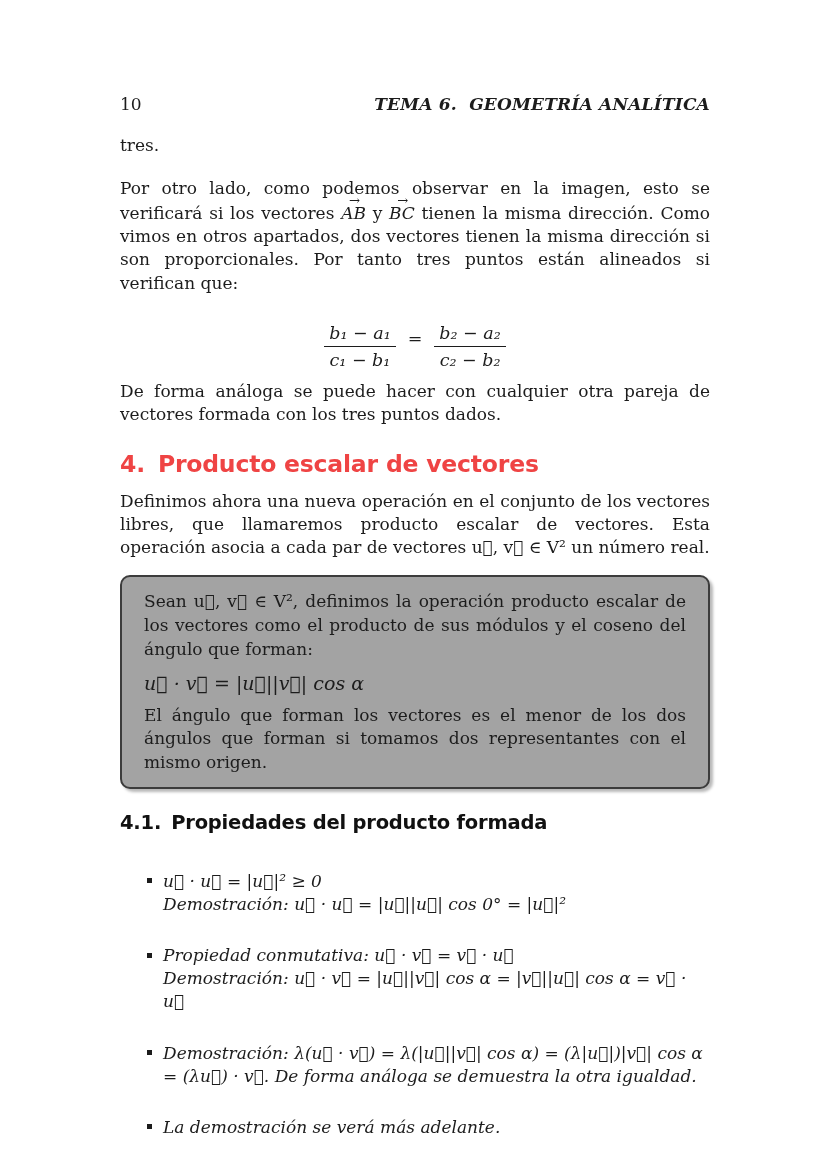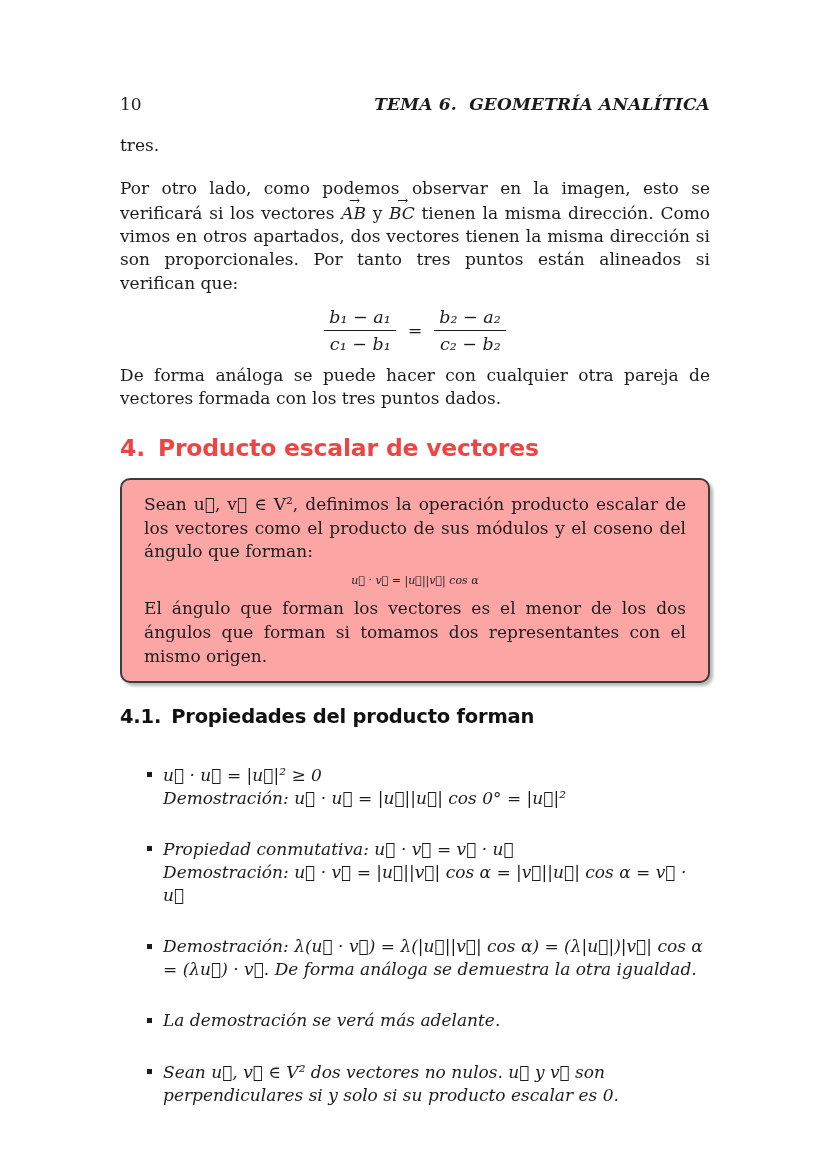--- a/index.html
+++ b/index.html
@@ -37,52 +37,52 @@
     content: "\2192";
     position: absolute; left: 0; right: -2px; top: -0.78em;
     font-size: 0.78em; font-style: normal; text-align: center;
   }
   
   .equation-row {
     display: flex; justify-content: center; align-items: center;
     gap: 12px; margin: 12px 0 10px 0;
     font-size: 17.5px; font-style: italic;
   }
-  .frac { display: inline-flex; flex-direction: column; align-items: flex-end; }
+  .frac { display: inline-flex; flex-direction: column; align-items: center; margin-top: 16px; }
   .fnum { padding: 0 5px 3px 5px; border-bottom: 1.4px solid #1c1c1c; }
   .fden { padding: 3px 5px 0 5px; }
   
   h1.sec {
     font-family: "DejaVu Sans", "Liberation Sans", sans-serif;
     font-size: 23.5px; font-weight: bold; color: #ef4444;
     margin: 24px 0 12px 0; letter-spacing: -0.2px;
   }
   h1.sec .secnum { margin-right: 13px; }
   h2.subsec {
     font-family: "DejaVu Sans", "Liberation Sans", sans-serif;
     font-size: 19.5px; font-weight: bold; color: #111;
     margin: 22px 0 6px 0; letter-spacing: -0.2px;
   }
   h2.subsec .secnum { margin-right: 10px; }
   
   .defbox {
     box-sizing: border-box;
     margin: 16px 0 0 0;
-    background: #fca5a5;
+    background: #a3a3a3;
     border: 2px solid #3c3c3c;
     border-radius: 10px;
     box-shadow: 3px 3px 3px #b9b9b9;
     padding: 13px 22px 12px 22px;
   }
   .defbox p {
     margin: 0; font-size: 17px; line-height: 1.4; text-align: justify;
   }
   .defbox .boxformula {
-    text-align: center; font-style: italic;
-    font-size: 11px; margin: 10px 0 10px 0;
+    font-style: italic;
+    font-size: 19px; margin: 10px 0 10px 0;
   }
   
   ul.props { list-style: none; margin: 0; padding: 2px 0 0 27px; }
   ul.props li {
     position: relative; padding-left: 16px; margin-top: 28px;
     font-style: italic; font-size: 17px; line-height: 1.36;
   }
   ul.props li::before {
     content: ""; position: absolute; left: 0; top: 8.5px;
     width: 5px; height: 5px; background: #1c1c1c;
@@ -111,28 +111,29 @@
     <span class="frac">
       <span class="fnum">b₂ − a₂</span>
       <span class="fden">c₂ − b₂</span>
     </span>
   </div>
 
   <p class="body" style="margin-top:10px">De forma análoga se puede hacer con cualquier otra pareja de vectores formada con los tres puntos dados.</p>
 
   <h1 class="sec"><span class="secnum">4.</span><span>Producto escalar de vectores</span></h1>
 
+  <p class="body" style="margin-top:0">Definimos ahora una nueva operación en el conjunto de los vectores libres, que llamaremos producto escalar de vectores. Esta operación asocia a cada par de vectores u⃗, v⃗ ∈ V² un número real.</p>
 
   <div class="defbox">
     <p>Sean u⃗, v⃗ ∈ V², definimos la operación producto escalar de los vectores como el producto de sus módulos y el coseno del ángulo que forman:</p>
     <div class="boxformula">u⃗ · v⃗ = |u⃗||v⃗| cos α</div>
     <p>El ángulo que forman los vectores es el menor de los dos ángulos que forman si tomamos dos representantes con el mismo origen.</p>
   </div>
 
-  <h2 class="subsec"><span class="secnum">4.1.</span><span>Propiedades del producto forman</span></h2>
+  <h2 class="subsec"><span class="secnum">4.1.</span><span>Propiedades del producto formada</span></h2>
 
   <ul class="props">
     <li>
       <div>u⃗ · u⃗ = |u⃗|² ≥ 0</div>
       <div>Demostración: u⃗ · u⃗ = |u⃗||u⃗| cos 0° = |u⃗|²</div>
     </li>
     <li>
       <div>Propiedad conmutativa: u⃗ · v⃗ = v⃗ · u⃗</div>
       <div>Demostración: u⃗ · v⃗ = |u⃗||v⃗| cos α = |v⃗||u⃗| cos α = v⃗ · u⃗</div>
     </li>

